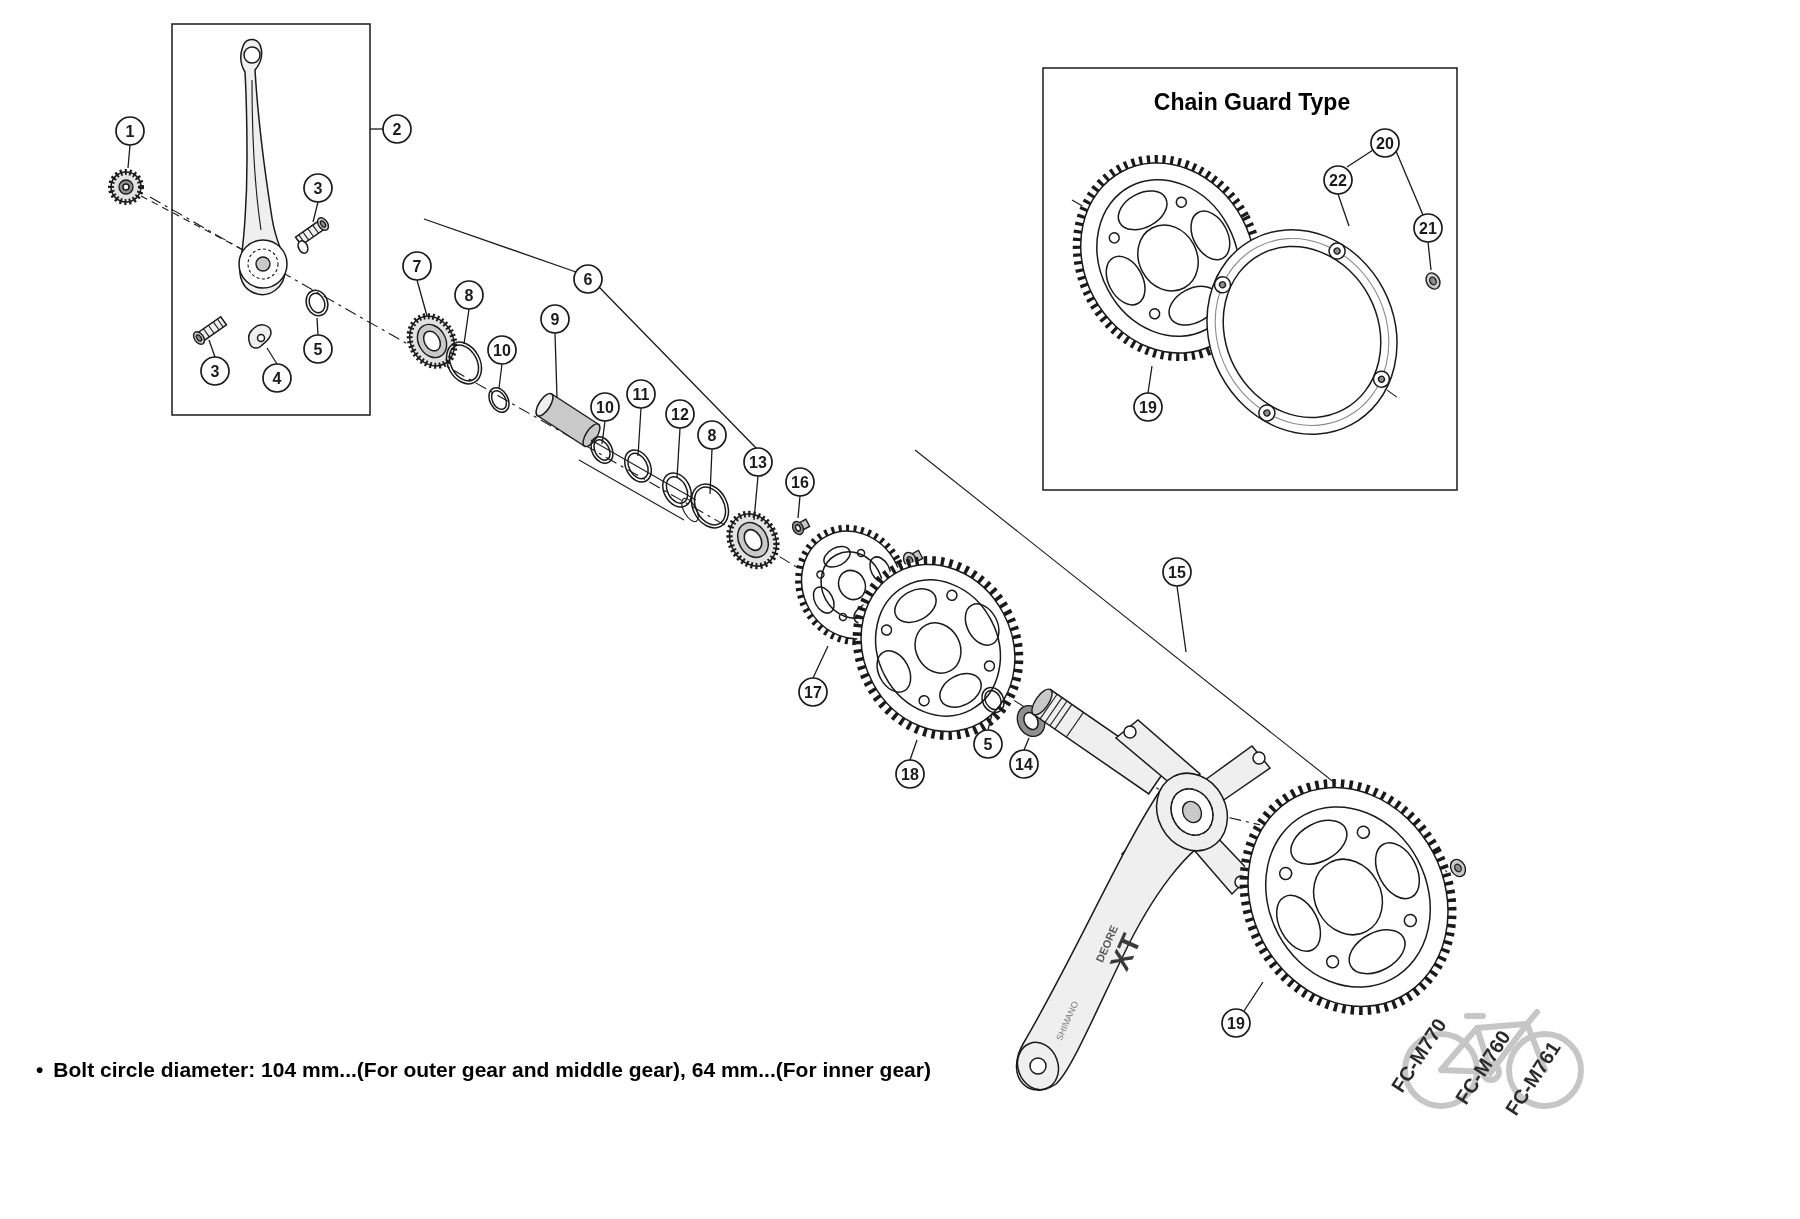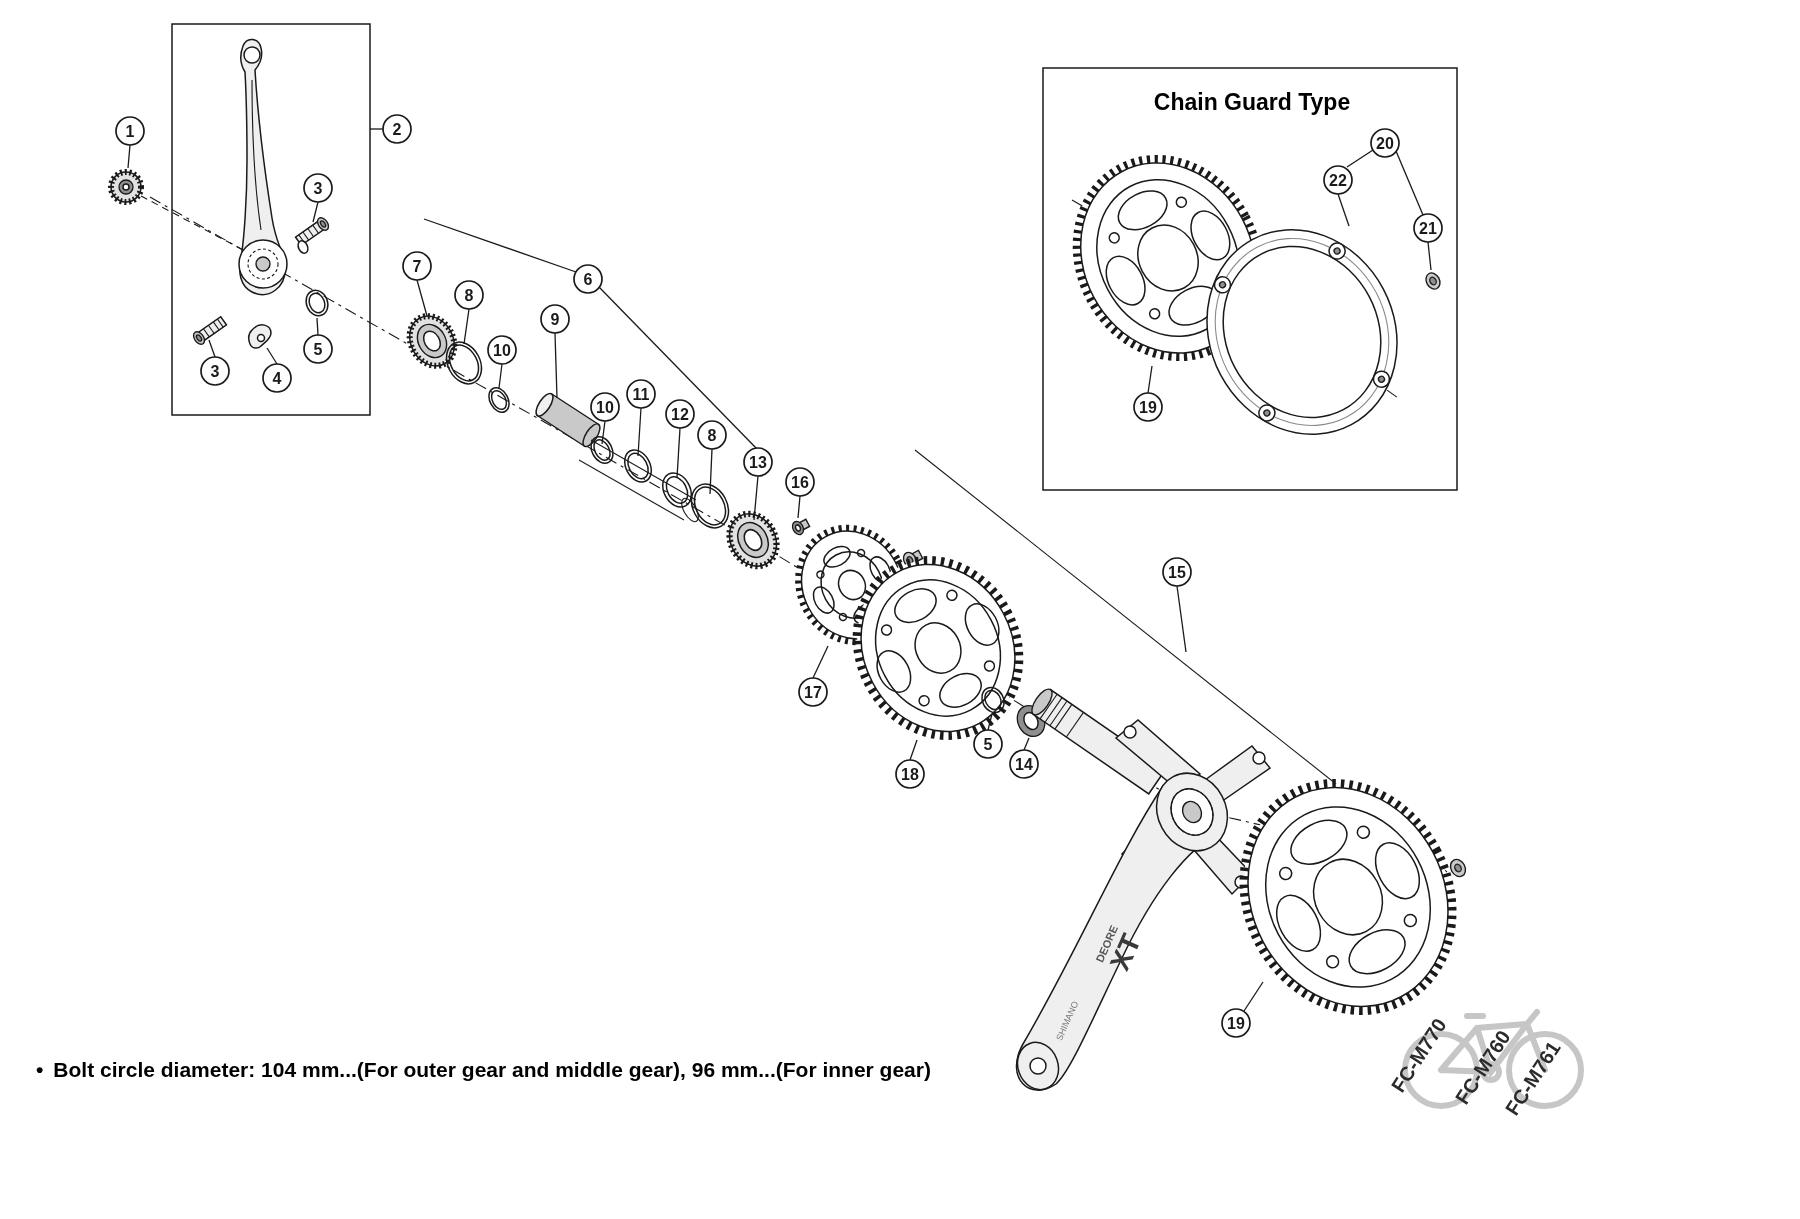--- a/index.html
+++ b/index.html
@@ -444,16 +444,16 @@
         </g>
         <line x1="1428" y1="242" x2="1431" y2="270" stroke="#1a1a1a" stroke-width="1.3"></line>
         <g>
           <circle cx="1428" cy="228" r="14" fill="#ffffff" stroke="#1a1a1a" stroke-width="1.7"></circle>
           <text x="1428" y="228" dy="0.36em" text-anchor="middle" font-size="16" font-weight="bold" fill="#1a1a1a">21</text>
         </g>
       </g>
 </svg>
 
 <div class="footer-note">
-  <span class="b">•</span><span>Bolt circle diameter: 104 mm...(For outer gear and middle gear), 96 mm...(For inner gear)</span>
+  <span class="b">•</span><span>Bolt circle diameter: 104 mm...(For outer gear and middle gear), 64 mm...(For inner gear)</span>
 </div>
 
 </div>
 
 </body></html>

